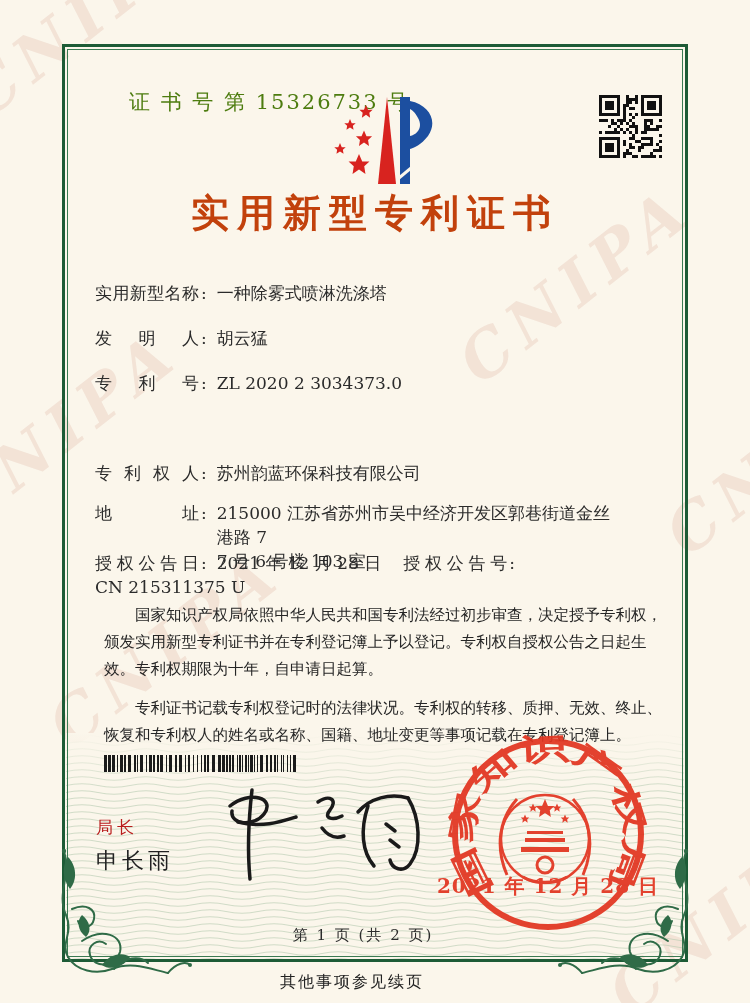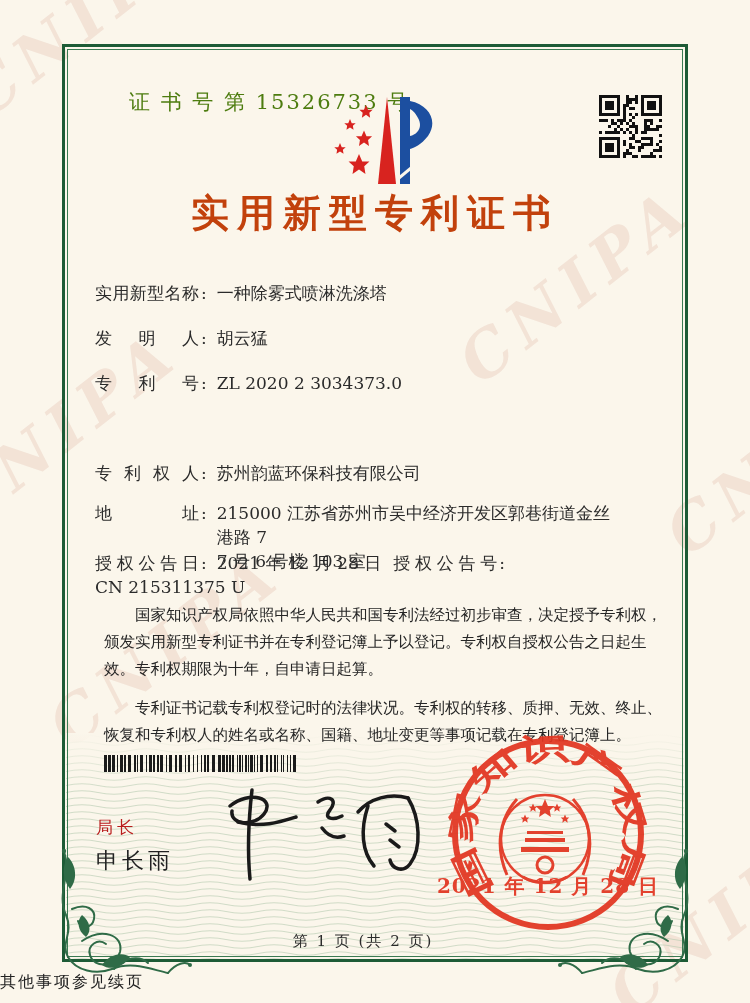--- a/index.html
+++ b/index.html
@@ -29,22 +29,22 @@
          color:#262626;z-index:3;}
   .paras p{margin:12px;text-indent:2em;}
   .barcode{position:absolute;left:104px;top:755px;z-index:3;}
   .sigrole{position:absolute;left:96px;top:816px;font-family:"Liberation Sans",sans-serif;
            font-size:17px;letter-spacing:4px;color:#b91c1c;z-index:3;}
   .signame{position:absolute;left:96px;top:846px;font-family:"Liberation Sans",sans-serif;
            font-size:22px;letter-spacing:4px;color:#222;z-index:3;}
   .handwriting{position:absolute;left:192px;top:776px;z-index:3;}
   .seal{position:absolute;left:437px;top:727px;z-index:4;opacity:0.92;}
   .pagenum{position:absolute;left:0;right:24px;top:926px;text-align:center;font-size:15px;
-           letter-spacing:2px;z-index:3;margin-top:6px;}
-  .contnote{position:absolute;left:0;right:46px;top:972px;text-align:left;font-size:16px;
+           letter-spacing:2px;z-index:3;}
+  .contnote{position:absolute;left:0;right:46px;top:972px;text-align:center;font-size:16px;
             letter-spacing:2px;color:#222;z-index:3;}
   .ornament{position:absolute;z-index:2;}
 </style>
 </head>
 <body>
 
 <div class="page">
 
   <div class="wm" style="left:-55px;top:-18px;">CNIPA</div>
   <div class="wm" style="left:438px;top:248px;">CNIPA</div>
@@ -351,21 +351,21 @@
   <div class="frow" style="top:371px">
     <span class="flabel">专利号</span><span class="colon">:</span><span class="fvalue">ZL 2020 2 3034373.0</span>
   </div>
   <div class="frow" style="top:461px">
     <span class="flabel">专利权人</span><span class="colon">:</span><span class="fvalue">苏州韵蓝环保科技有限公司</span>
   </div>
   <div class="frow" style="top:501px">
     <span class="flabel">地址</span><span class="colon">:</span><span class="fvalue" style="width:400px"><span>215000 江苏省苏州市吴中经济开发区郭巷街道金丝港路 7</span><br><span>7 号 6 号楼 103 室</span></span>
   </div>
   <div class="frow" style="top:551px">
-    <span class="flabel">授权公告日</span><span class="colon">:</span><span class="fvalue">2021 年 12 月 28 日</span><span class="flabel" style="margin-left:12px">授权公告号</span><span class="colon">:</span><span class="fvalue">CN 215311375 U</span>
+    <span class="flabel">授权公告日</span><span class="colon">:</span><span class="fvalue">2021 年 12 月 28 日</span><span class="flabel" style="margin-left:22px">授权公告号</span><span class="colon">:</span><span class="fvalue">CN 215311375 U</span>
   </div>
 
   <div class="paras">
     <p>国家知识产权局依照中华人民共和国专利法经过初步审查，决定授予专利权，颁发实用新型专利证书并在专利登记簿上予以登记。专利权自授权公告之日起生效。专利权期限为十年，自申请日起算。</p>
     <p>专利证书记载专利权登记时的法律状况。专利权的转移、质押、无效、终止、恢复和专利权人的姓名或名称、国籍、地址变更等事项记载在专利登记簿上。</p>
   </div>
 
   <svg id="barcode-svg" class="barcode" width="192" height="17">
       <rect x="0" y="0" width="3" height="17" fill="#1b1b1b"></rect>
       <rect x="4" y="0" width="3" height="17" fill="#1b1b1b"></rect>

